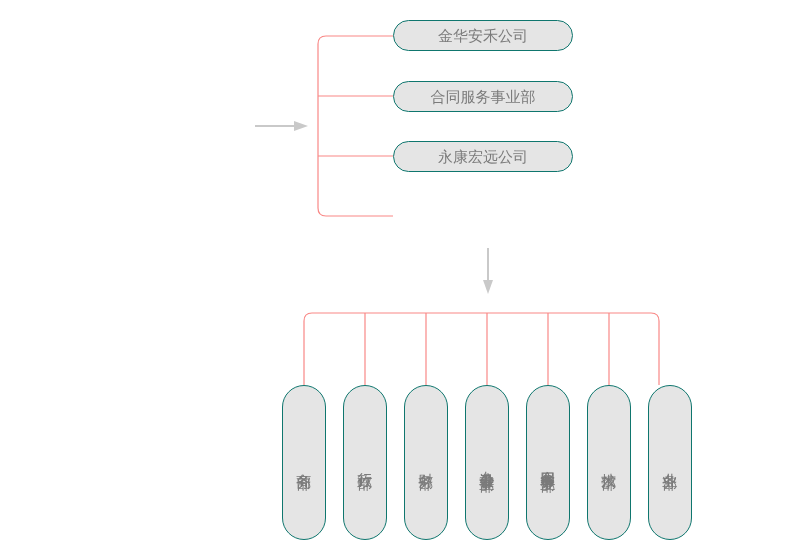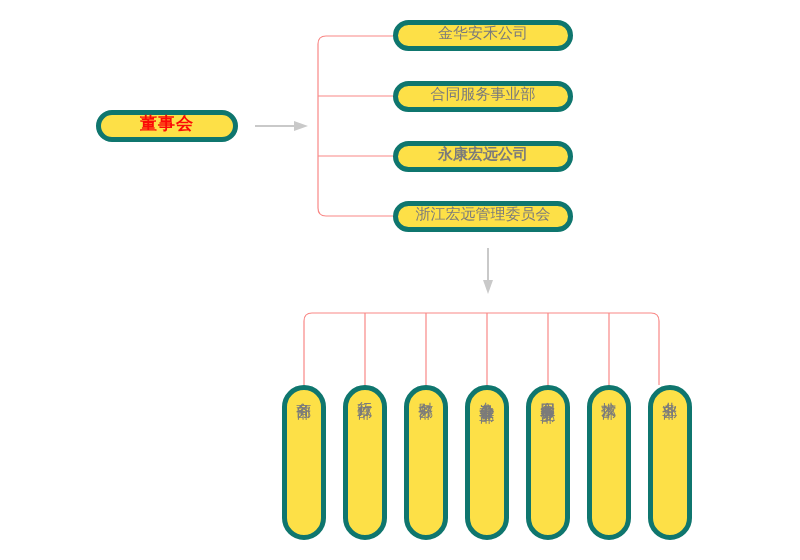--- a/index.html
+++ b/index.html
@@ -30,24 +30,24 @@
     top: 0;
     width: 800px;
     height: 560px;
     z-index: 1;
   }
 
   
   .node {
     position: absolute;
     box-sizing: border-box;
-    background: #fde047;
-    border: 5px solid #0f766e;
+    background: #e5e5e5;
+    border: 1px solid #0f766e;
     display: flex;
-    align-items: flex-start;
+    align-items: center;
     justify-content: center;
     z-index: 2;
   }
 
   
   .node-root {
     left: 96px;
     top: 110px;
     width: 142px;
     height: 32px;
@@ -70,21 +70,21 @@
     border-radius: 16px;
   }
   .node-sub .node-label {
     color: #7b7b7b;
     font-size: 15px;
     line-height: 1;
     white-space: nowrap;
   }
   .sub-0 { top: 20px; }
   .sub-1 { top: 81px; }
-  .sub-2 { top: 141px; font-weight: bold; }
+  .sub-2 { top: 141px; }
   .sub-3 { top: 201px; }
 
   
   .node-dept {
     top: 385px;
     width: 44px;
     height: 155px;
     border-radius: 22px;
   }
   .node-dept .node-label {
@@ -128,35 +128,29 @@
 
     <path d="M 304 385 L 304 321 Q 304 313 312 313 L 651 313 Q 659 313 659 321 L 659 385" fill="none" stroke="#f98886" stroke-width="1.2"></path>
 
     <line x1="365" y1="313" x2="365" y2="385" stroke="#f98886" stroke-width="1.2"></line>
     <line x1="426" y1="313" x2="426" y2="385" stroke="#f98886" stroke-width="1.2"></line>
     <line x1="487" y1="313" x2="487" y2="385" stroke="#f98886" stroke-width="1.2"></line>
     <line x1="548" y1="313" x2="548" y2="385" stroke="#f98886" stroke-width="1.2"></line>
     <line x1="609" y1="313" x2="609" y2="385" stroke="#f98886" stroke-width="1.2"></line>
   </svg>
 
-  <div class="node node-root">
-    <span class="node-label">董事会</span>
-  </div>
 
   <div class="node node-sub sub-0">
     <span class="node-label">金华安禾公司</span>
   </div>
   <div class="node node-sub sub-1">
     <span class="node-label">合同服务事业部</span>
   </div>
   <div class="node node-sub sub-2">
     <span class="node-label">永康宏远公司</span>
-  </div>
-  <div class="node node-sub sub-3">
-    <span class="node-label">浙江宏远管理委员会</span>
   </div>
 
   <div class="node node-dept dept-0">
     <span class="node-label">商务部</span>
   </div>
   <div class="node node-dept dept-1">
     <span class="node-label">行政部</span>
   </div>
   <div class="node node-dept dept-2">
     <span class="node-label">财务部</span>

